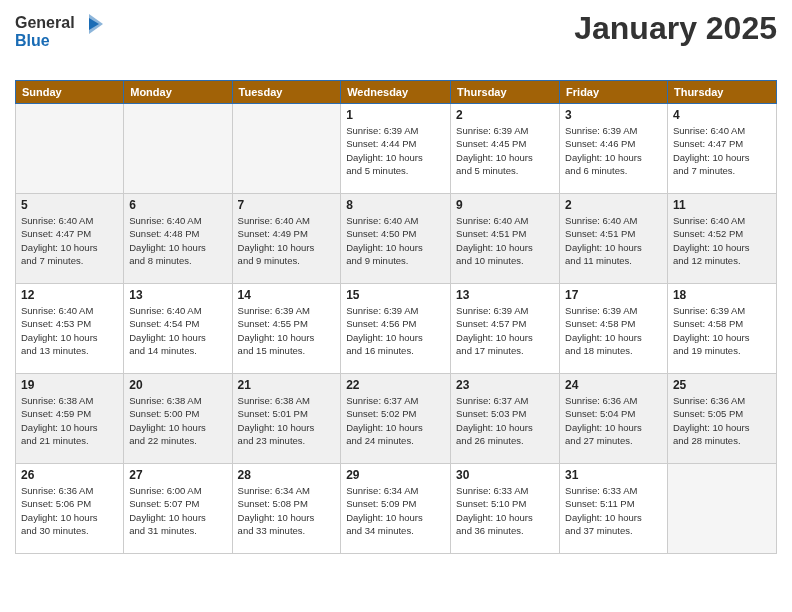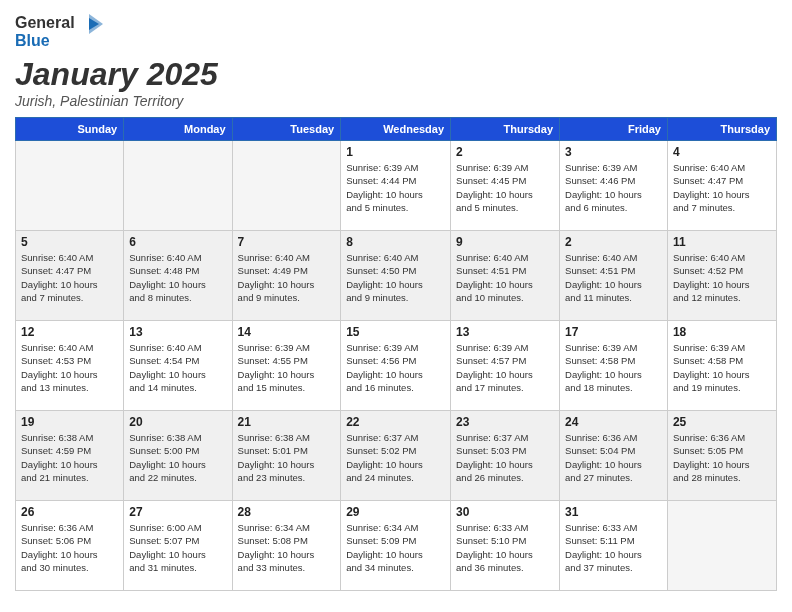--- a/index.html
+++ b/index.html
@@ -12,49 +12,47 @@
     }
     .page {
       width: 792px;
       min-height: 612px;
       padding: 10px 15px 10px 15px;
     }
     .header {
       display: flex;
       justify-content: space-between;
       align-items: flex-start;
-      margin-bottom: 8px;
-      flex-direction: column;
+      margin-bottom: 24px;
     }
     .logo {
       display: flex;
       align-items: center;
     }
     .title-block {
-      text-align: left;
-      font-style: italic;
+      text-align: right;
     }
     .month-title {
       font-size: 32px;
       font-weight: bold;
       color: #333;
     }
     .location {
       font-size: 14px;
       color: #555;
     }
     .calendar {
       width: 100%;
       border-collapse: collapse;
       font-size: 10px;
     }
     .calendar th {
-      background: #1d4ed8;
+      background: #a16207;
       color: #fff;
-      text-align: right;
+      text-align: left;
       padding: 5px 6px;
       font-size: 11px;
       font-weight: bold;
       border: 1px solid #2b6cb0;
     }
     .calendar td {
       border: 1px solid #ccc;
       vertical-align: top;
       padding: 4px 5px;
       width: 113px;
@@ -90,21 +88,20 @@
           <text x="0" y="18" font-family="Arial" font-size="16" font-weight="bold" fill="#333">General</text>
           <text x="0" y="36" font-family="Arial" font-size="16" font-weight="bold" fill="#1a6cb5">Blue</text>
 
           <polygon points="74,8 84,14 74,20" fill="#1a6cb5"></polygon>
           <polygon points="74,4 88,14 74,24" fill="#1a6cb5" opacity="0.5"></polygon>
         </svg>
       </div>
     </div>
     <div class="title-block">
       <div class="month-title">January 2025</div>
-      <div class="location">Jurish, Palestinian Territory</div>
     </div>
   </div>
 
   <table class="calendar">
     <thead>
       <tr>
         <th>Sunday</th>
         <th>Monday</th>
         <th>Tuesday</th>
         <th>Wednesday</th>

